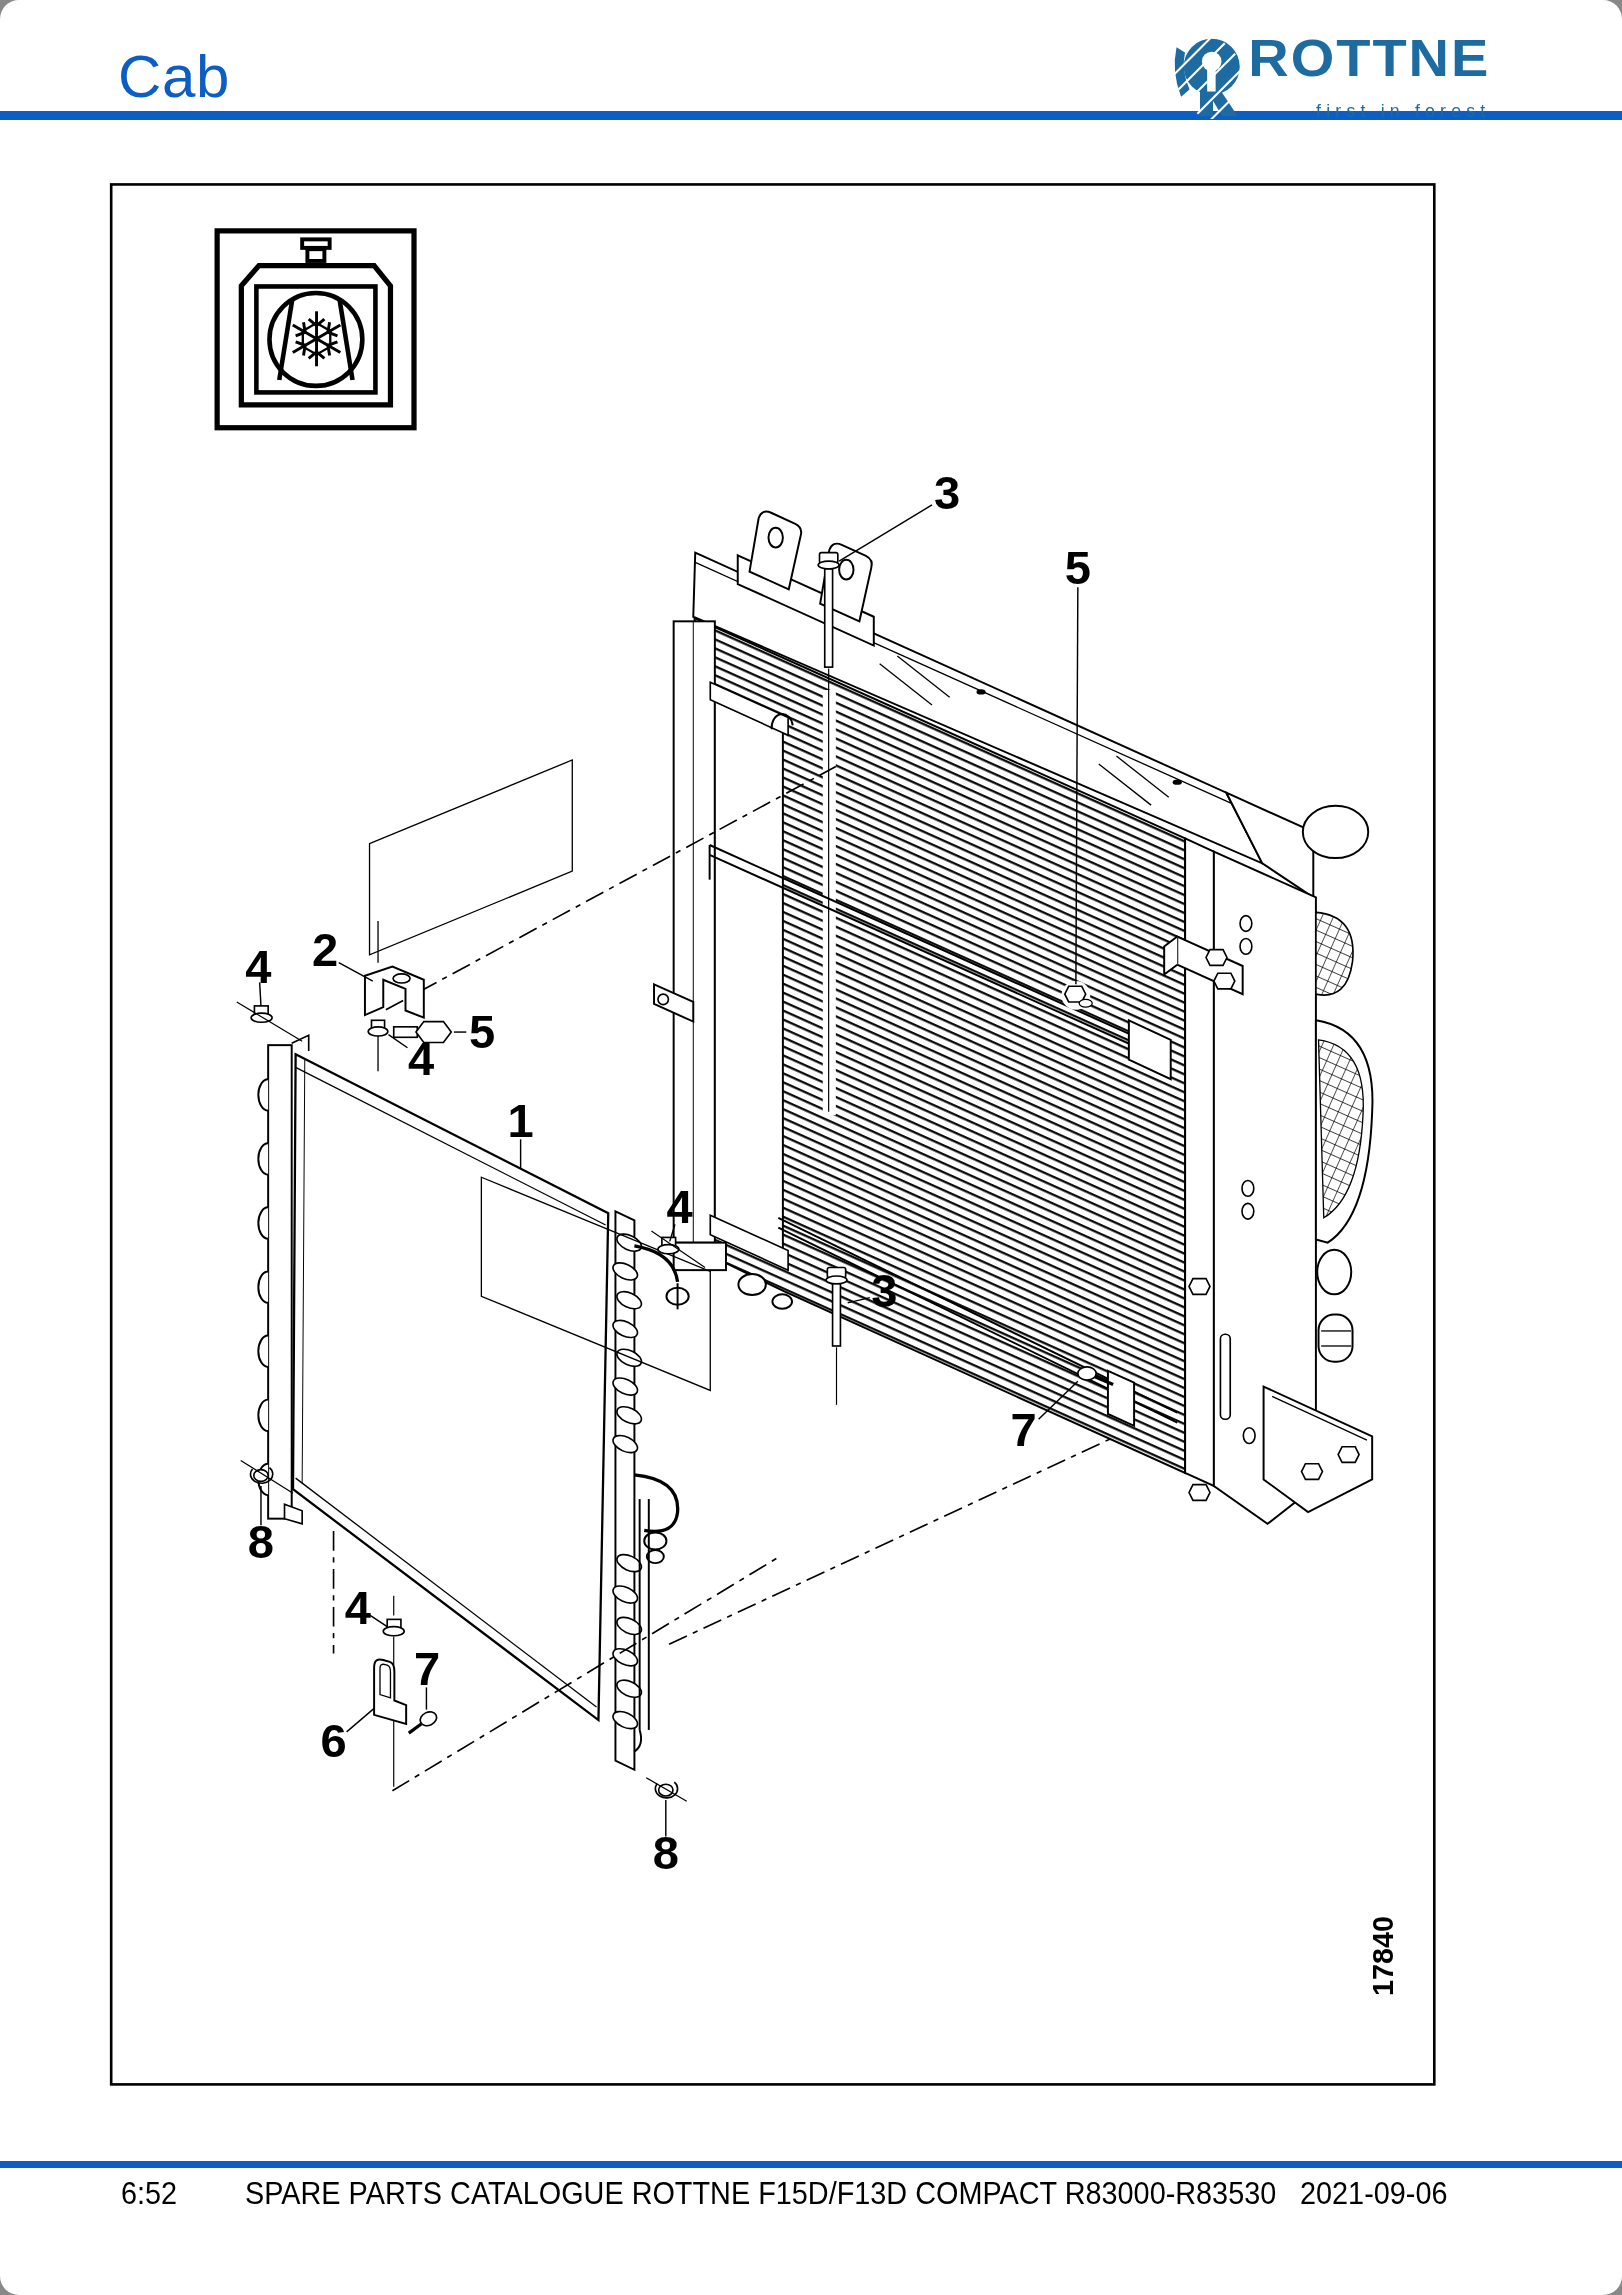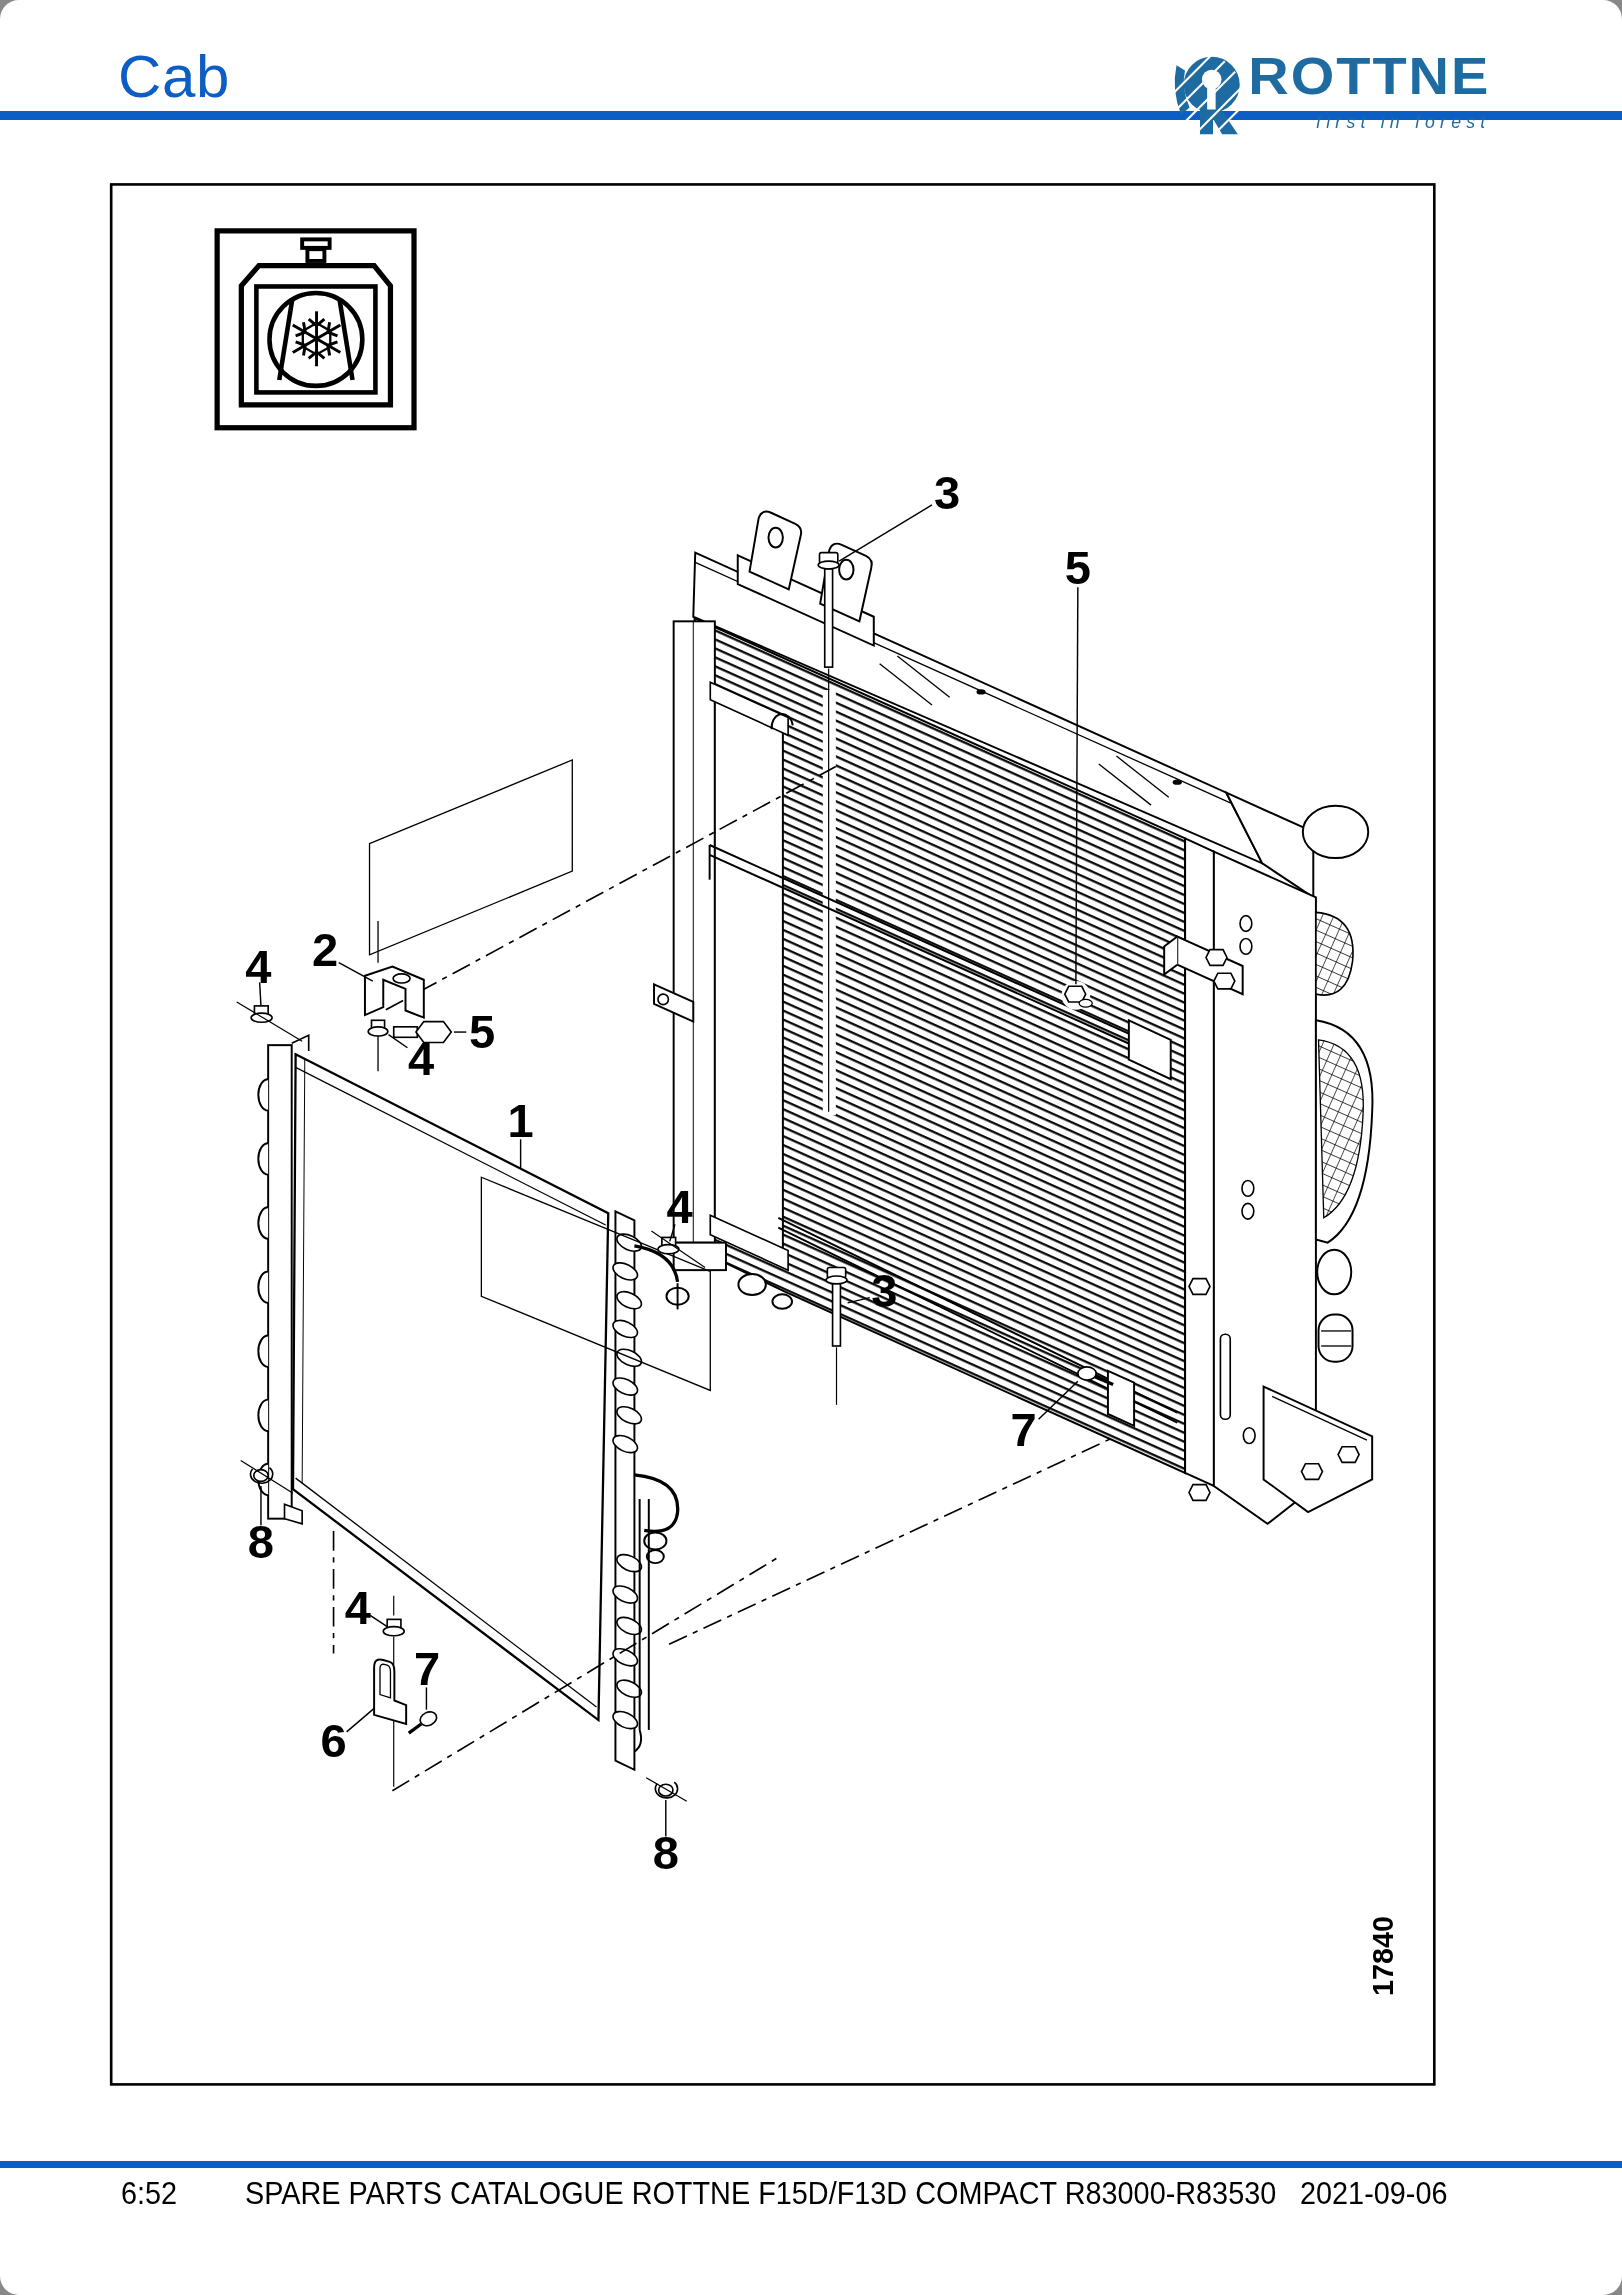--- a/index.html
+++ b/index.html
@@ -3,26 +3,26 @@
 <meta charset="utf-8">
 <style>
   html,body{margin:0;padding:0;background:#888;}
   .page{position:relative;width:1622px;height:2295px;background:#ffffff;
         font-family:"Liberation Sans",sans-serif;overflow:hidden;border-radius:19px;}
   .page-title{position:absolute;left:118px;top:47px;font-size:60px;line-height:1;
         color:#0d5ec4;letter-spacing:0.7px;}
   .rule{position:absolute;left:0;width:1622px;background:#0d5ec4;}
   .rule-top{top:111px;height:8.5px;}
   .rule-bottom{top:2161px;height:7.2px;}
-  .logo{position:absolute;left:1170px;top:52px;display:flex;align-items:flex-start;}
+  .logo{position:absolute;left:1170px;top:34px;display:flex;align-items:flex-start;}
   .logo-text{margin-left:5.2px;}
   .logo-brand{font-size:56px;line-height:0.95;font-weight:900;color:#1e6ba1;
         letter-spacing:2px;transform:scaleY(0.92);transform-origin:top left;}
   .logo-tagline{font-size:17.7px;color:#1e6ba1;letter-spacing:5.2px;text-align:right;
-        margin-top:7px;font-style:italic;}
+        margin-top:14px;}
   .footer-text{position:absolute;top:2176px;left:0;width:1402px;height:39px;
         font-size:31px;color:#000;}
   .footer-text span{position:absolute;white-space:nowrap;transform:scaleX(0.93);
         transform-origin:left center;}
   .ft-time{left:121px;}
   .ft-cat{left:245px;}
   .ft-date{left:1300px;}
   svg.fig{position:absolute;left:0;top:0;}
   .co{font-family:"Liberation Sans",sans-serif;font-size:72px;font-weight:bold;
       fill:#000;text-anchor:middle;}

